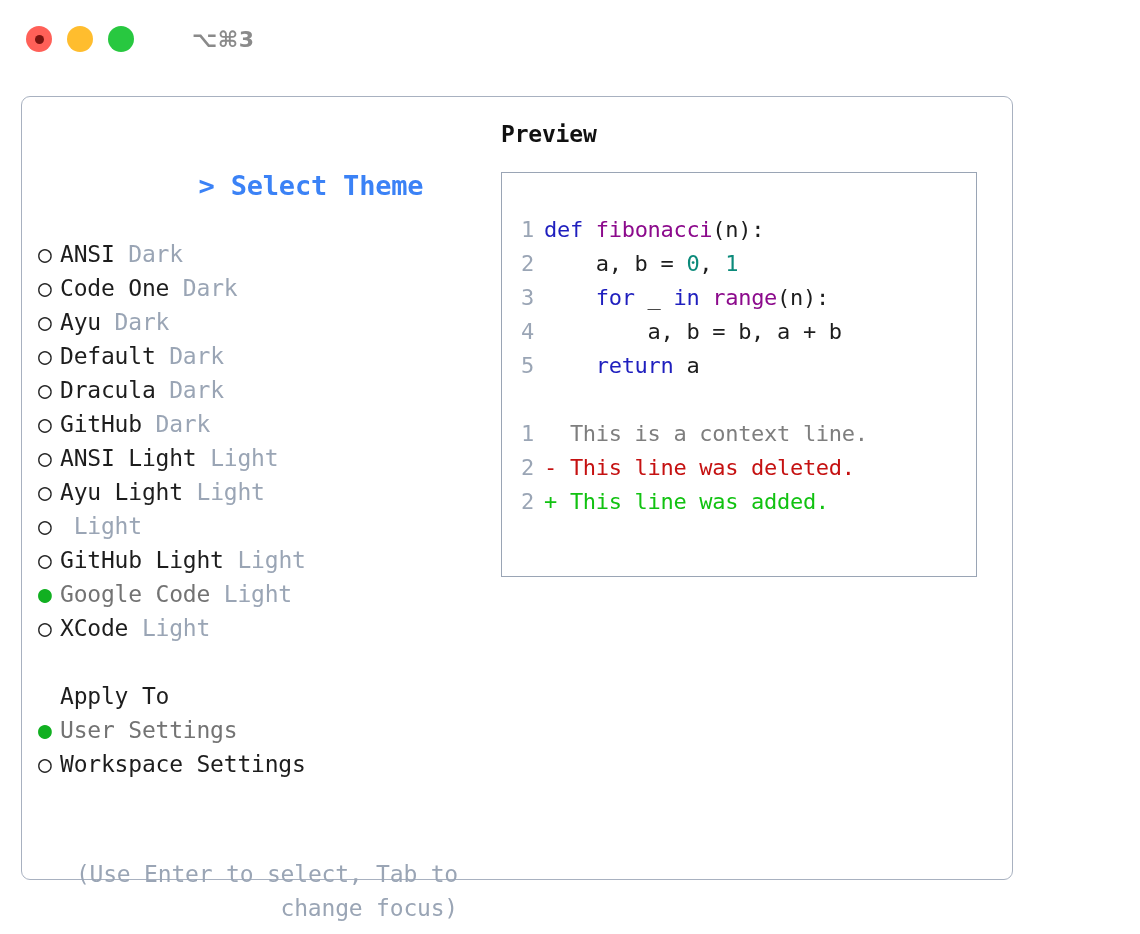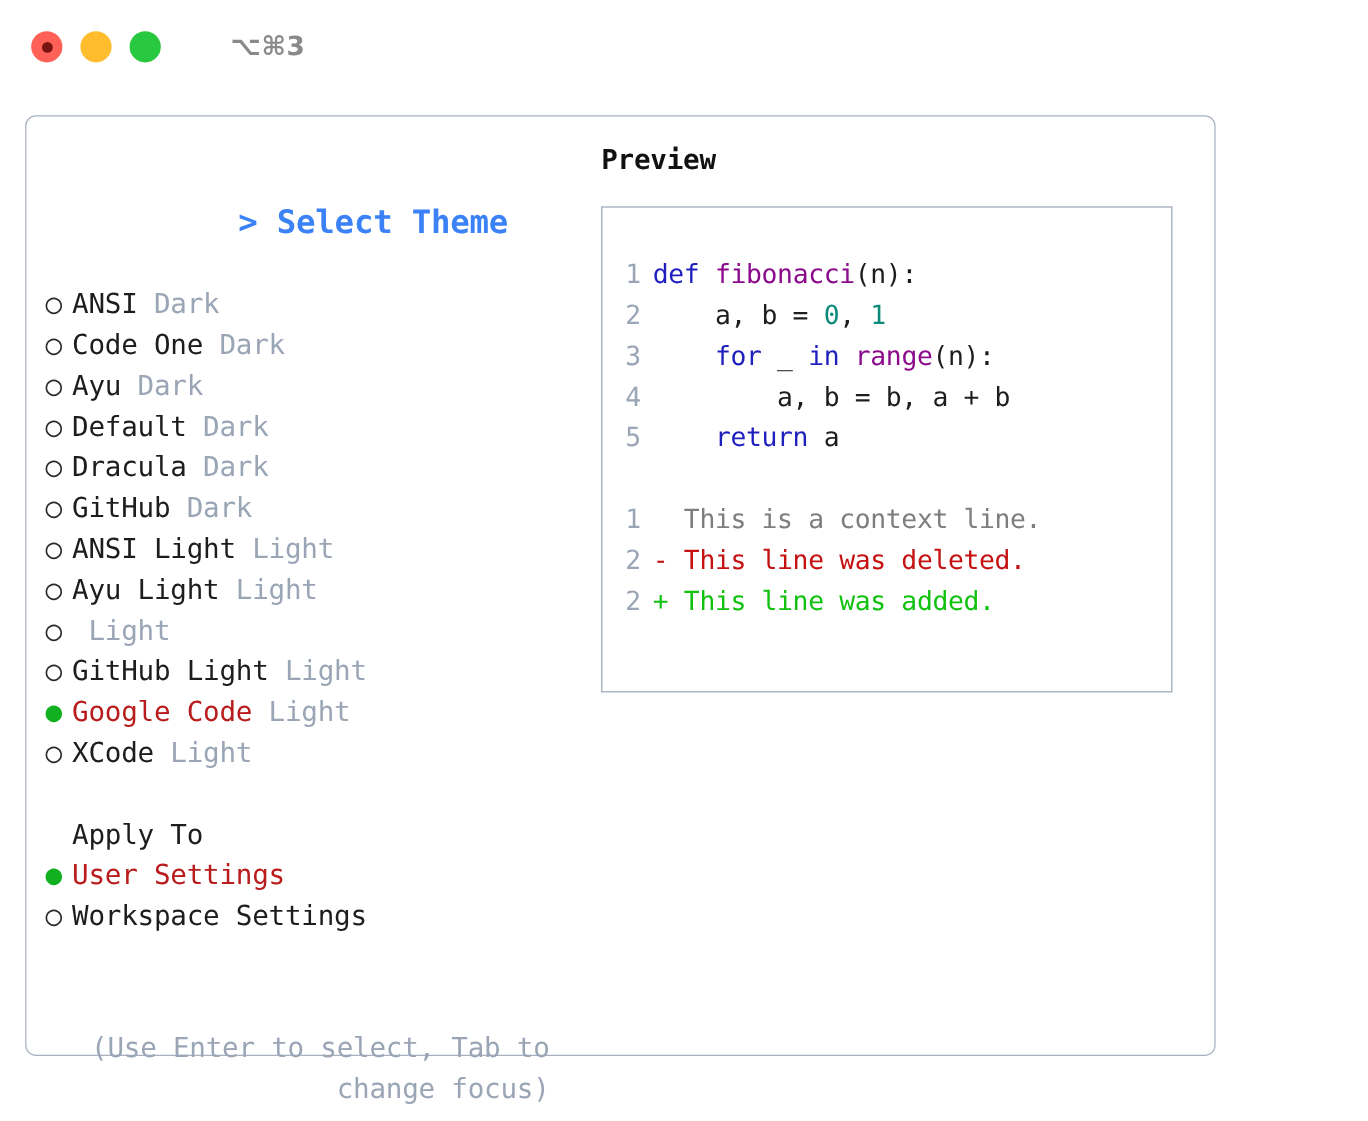--- a/index.html
+++ b/index.html
@@ -110,21 +110,21 @@
   .bullet {
     width: 22px;
     flex: none;
     display: inline-block;
     font-size: 23px;
     line-height: 34px;
     color: #2b2b2b;
   }
   .bullet.selected { color: #11b021; }
   .opt-label       { color: #1d1d1d; }
-  .opt-label.selected { color: #b91c1c; }
+  .opt-label.selected { color: #737373; }
   .opt-variant     { color: #9aa5b5; text-align: right; }
 
   .section-gap { height: 34px; }
 
   #hint-text {
     position: absolute;
     left: 16px;
     top: 760px;
     width: 420px;
     font-size: 23px;

